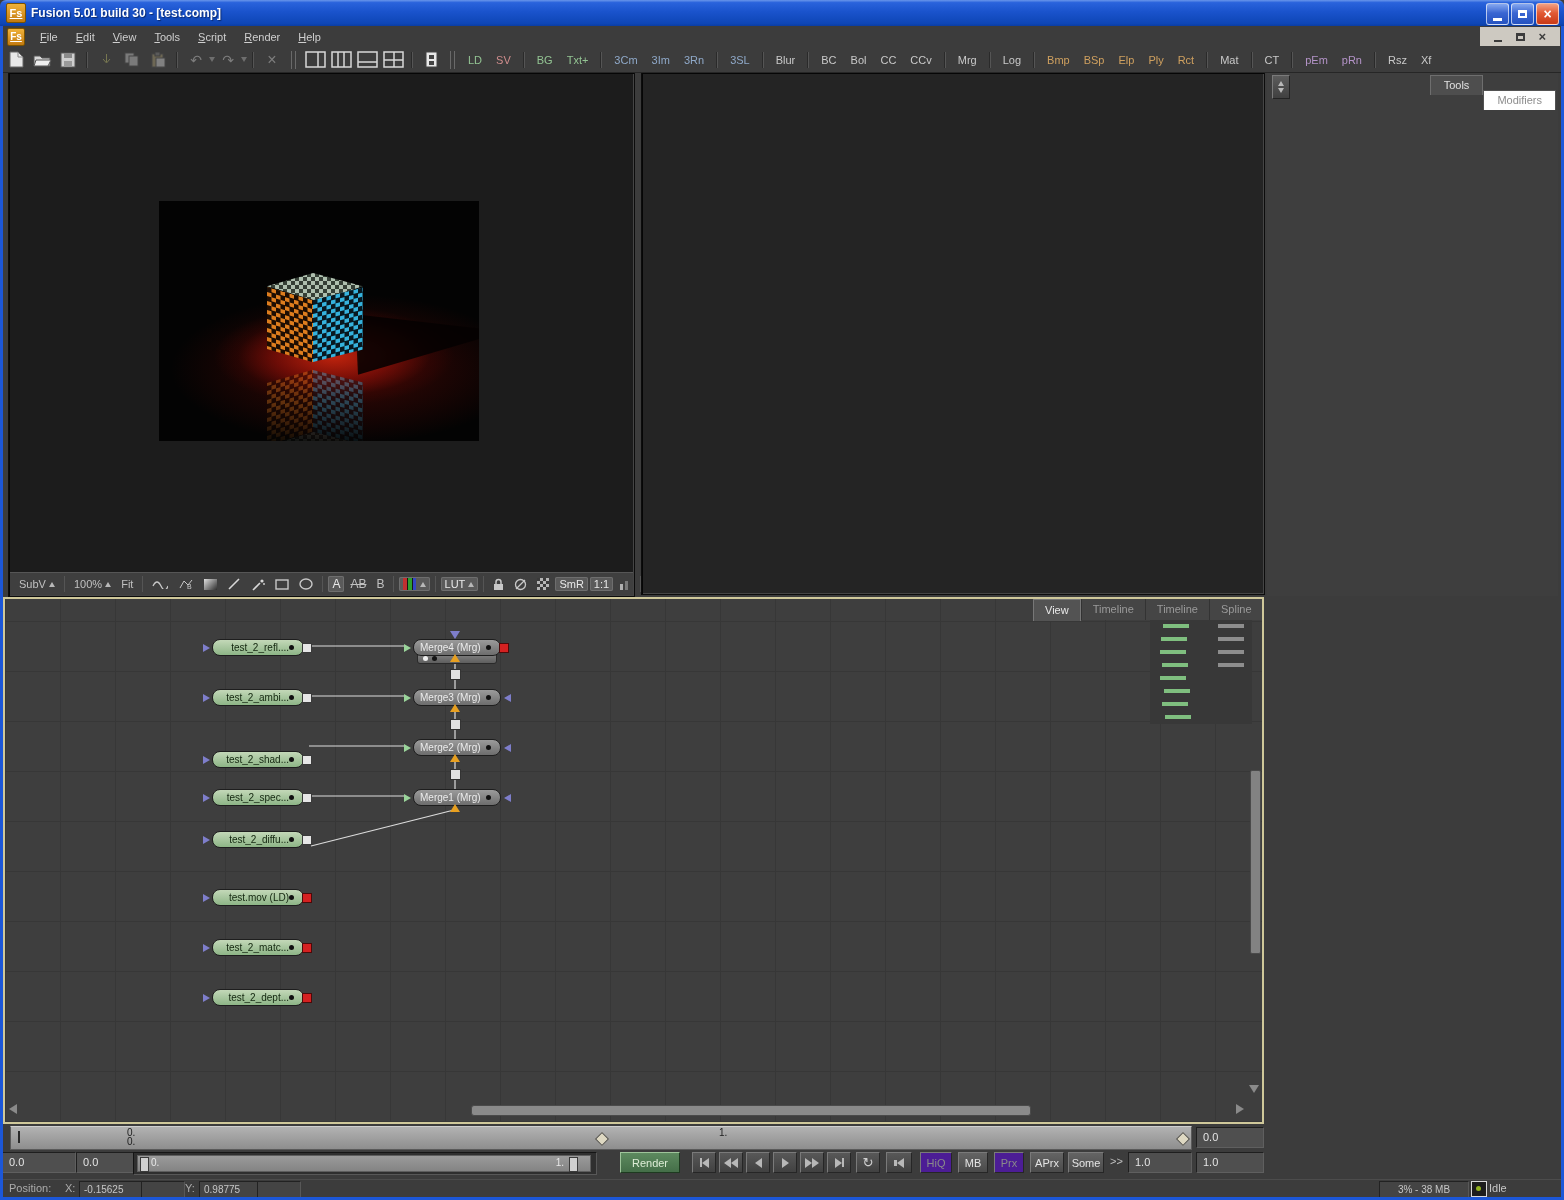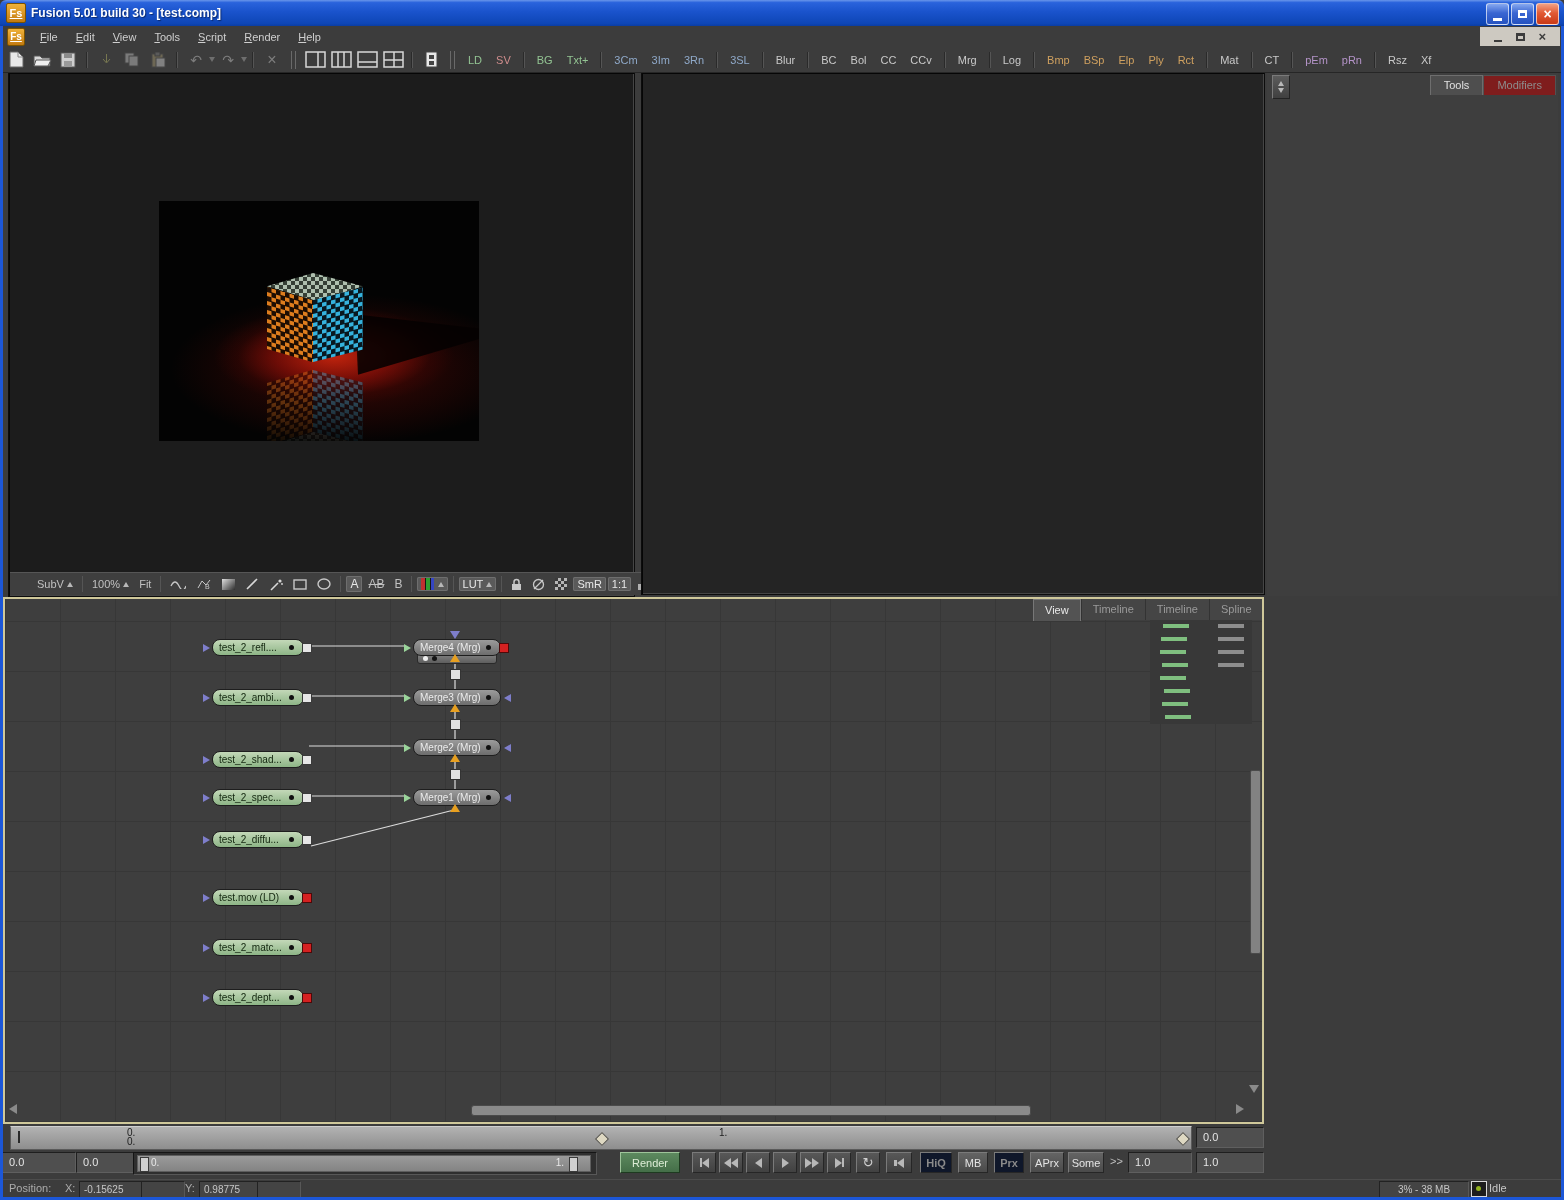--- a/index.html
+++ b/index.html
@@ -68,58 +68,58 @@
     clip-path:polygon(48% 0,100% 47%,52% 100%,0 47%);}
   .f-left{left:2px;top:14px;width:46px;height:62px;transform:skewY(16deg);transform-origin:top left;
     background:repeating-conic-gradient(#dd7d1e 0% 25%, #1d0d02 0% 50%) 0 0/9px 9px;}
   .f-right{left:48px;top:27px;width:50px;height:62px;transform:skewY(-14deg);transform-origin:top left;
     background:repeating-conic-gradient(#35b2dd 0% 25%, #081820 0% 50%) 0 0/9px 9px;}
   .refl{top:158px;transform:scaleY(-1);opacity:.48;filter:blur(.6px);
     -webkit-mask-image:linear-gradient(to bottom,transparent 6%,rgba(0,0,0,.75) 55%,rgba(0,0,0,.9) 100%);
     mask-image:linear-gradient(to bottom,transparent 6%,rgba(0,0,0,.75) 55%,rgba(0,0,0,.9) 100%);}
 
   .vtb{position:absolute;left:1px;bottom:1px;width:623px;height:22px;background:#3f3f3f;
-    border-top:1px solid #565656;display:flex;align-items:center;font-size:11px;color:#c0c0c0;padding-left:18px;}
+    border-top:1px solid #565656;display:flex;align-items:center;font-size:11px;color:#c0c0c0;}
   .vtb .sep{margin:0 4px;}
   .vbtn{display:inline-flex;align-items:center;padding:1px 4px;margin:0 1px;border-radius:2px;}
   .vbtn.on{background:#5a5a5a;box-shadow:inset 0 0 0 1px #6e6e6e;color:#e8e8e8;}
   .tri{width:0;height:0;display:inline-block;}
   .t-u{border-left:3px solid transparent;border-right:3px solid transparent;border-bottom:5px solid #b8b8b8;}
   .t-d{border-left:3px solid transparent;border-right:3px solid transparent;border-top:5px solid #b8b8b8;}
   .rgbic{width:13px;height:12px;background:linear-gradient(90deg,#c03030 0 4px,#161616 4px 5px,#2f9f30 5px 9px,#161616 9px 10px,#3545c2 10px 13px);}
   .chk{width:12px;height:12px;background:repeating-conic-gradient(#b5b5b5 0% 25%, #3a3a3a 0% 50%) 0 0/6px 6px;}
   .gradic{width:13px;height:11px;background:linear-gradient(135deg,#e0e0e0,#2e2e2e);}
 
   
   .right-panel{position:absolute;left:1267px;top:72px;width:291px;height:524px;background:#3e3e3e;}
   .spin{position:absolute;left:5px;top:3px;width:16px;height:22px;
     background:linear-gradient(#5c5c5c,#404040);border:1px solid;border-color:#7a7a7a #232323 #232323 #7a7a7a;
     display:flex;flex-direction:column;align-items:center;justify-content:center;gap:2px;}
   .rp-tabs{position:absolute;right:2px;top:3px;display:flex;}
   .tab{height:19px;line-height:19px;padding:0 13px;font-size:11px;}
   .tab.active{background:#4e4e4e;color:#e0e0e0;border:1px solid #6e6e6e;border-bottom:none;}
-  .tab.inactive{background:#7f1d1d;color:#8d8d8d;border:1px solid #525252;border-bottom:none;}
+  .tab.inactive{background:#ffffff;color:#8d8d8d;border:1px solid #525252;border-bottom:none;margin-top:15px;}
 
   
   .flow{position:absolute;left:3px;top:597px;width:1257px;height:523px;border:2px solid #cfc89a;
     background-color:#3e3e3e;overflow:hidden;
     background-image:repeating-linear-gradient(90deg,#373737 0,#373737 1px,transparent 1px,transparent 55px),
                      repeating-linear-gradient(0deg,#373737 0,#373737 1px,transparent 1px,transparent 50px);}
   .ftabs{position:absolute;left:1028px;top:0;height:21px;display:flex;z-index:6;}
   .ftab{height:21px;line-height:21px;padding:0 11px;font-size:11px;background:#454545;color:#9a9a9a;border-left:1px solid #333;}
   .ftab.active{background:#535353;color:#e8e8e8;border:1px solid #777;border-bottom:none;}
   .minimap{position:absolute;left:1145px;top:21px;width:102px;height:104px;background:#383838;z-index:5;}
   .mm-bar{position:absolute;height:4px;width:26px;}
   .mm-g{background:#7fbf7f;}.mm-gr{background:#8d8d8d;}
 
   .flow-lines{position:absolute;left:0;top:0;z-index:1;}
   .node{position:absolute;height:15px;border-radius:8px;border:1px solid #1e1e1e;font-size:10px;
     line-height:15px;white-space:nowrap;overflow:visible;z-index:3;}
   .node .lbl{display:block;padding:0 14px 0 6px;overflow:hidden;height:15px;}
-  .loader{width:90px;background:linear-gradient(#c3d8b8,#8db586);color:#13260f;}
+  .loader{width:90px;background:linear-gradient(#c3d8b8,#8db586);color:#13260f;text-align:right;}
   .merge{width:86px;background:linear-gradient(#9b9b9b,#6d6d6d);color:#ececec;}
   .n-dot{position:absolute;right:9px;top:5px;width:5px;height:5px;border-radius:50%;background:#101010;}
   .n-in{position:absolute;left:-10px;top:4px;width:0;height:0;
     border-top:4px solid transparent;border-bottom:4px solid transparent;border-left:7px solid #7e7ecb;}
   .n-in.green{border-left-color:#9ad49a;}
   .n-out{position:absolute;right:-9px;top:3px;width:8px;height:8px;background:#e6e6e6;border:1px solid #3a3a3a;}
   .n-out.red{background:#d42121;border-color:#4c0a0a;}
   .n-side{position:absolute;right:-11px;top:4px;width:0;height:0;
     border-top:4px solid transparent;border-bottom:4px solid transparent;border-right:7px solid #7e7ecb;}
   .conn-sq{position:absolute;width:9px;height:9px;background:#e2e2e2;border:1px solid #333;z-index:2;}
@@ -146,21 +146,21 @@
     background:linear-gradient(#b2b2b2,#8e8e8e);border:1px solid #5a5a5a;border-top-color:#cfcfcf;color:#1c1c1c;font-size:10px;}
   .ruler .mark{position:absolute;}
   .diamond{position:absolute;width:8px;height:8px;background:#ded8c2;border:1px solid #4a4a4a;transform:rotate(45deg);}
   .field{position:absolute;background:#4f4f4f;border:1px solid;border-color:#1f1f1f #5f5f5f #5f5f5f #1f1f1f;
     color:#e4e4e4;font-size:11px;line-height:19px;padding:0 6px;height:19px;}
   .transport{position:absolute;left:0;top:1152px;width:1564px;height:24px;}
   .btn{position:absolute;height:19px;background:linear-gradient(#585858,#414141);
     border:1px solid;border-color:#7a7a7a #262626 #262626 #7a7a7a;color:#cfcfcf;font-size:11px;
     display:flex;align-items:center;justify-content:center;}
   .btn.on{color:#e4e4e4;background:linear-gradient(#646464,#4a4a4a);}
-  .btn.off{color:#8a8a8a;background:#0f172a;font-weight:bold;}
+  .btn.off{color:#8a8a8a;background:#4c1d95;}
   .render-btn{background:linear-gradient(#5d8a5f,#446e48);border-color:#9ec49a #1e3a20 #1e3a20 #9ec49a;color:#ddecd6;}
   .range{position:absolute;left:133px;top:0;width:462px;height:21px;background:#2f2f2f;
     border:1px solid;border-color:#151515 #585858 #585858 #151515;}
   .range .track{position:absolute;left:3px;top:2px;width:452px;height:15px;background:linear-gradient(#9a9a9a,#848484);
     border:1px solid #5e5e5e;}
   .range .hnd{position:absolute;top:1px;width:7px;height:13px;background:#cfcfcf;border:1px solid #3a3a3a;}
   .pb{width:22px;}
   .pbar{width:2px;height:9px;background:#b8b8b8;display:inline-block;}
   .ptri-l{width:0;height:0;border-top:5px solid transparent;border-bottom:5px solid transparent;border-right:7px solid #b8b8b8;display:inline-block;}
   .ptri-r{width:0;height:0;border-top:5px solid transparent;border-bottom:5px solid transparent;border-left:7px solid #b8b8b8;display:inline-block;}

